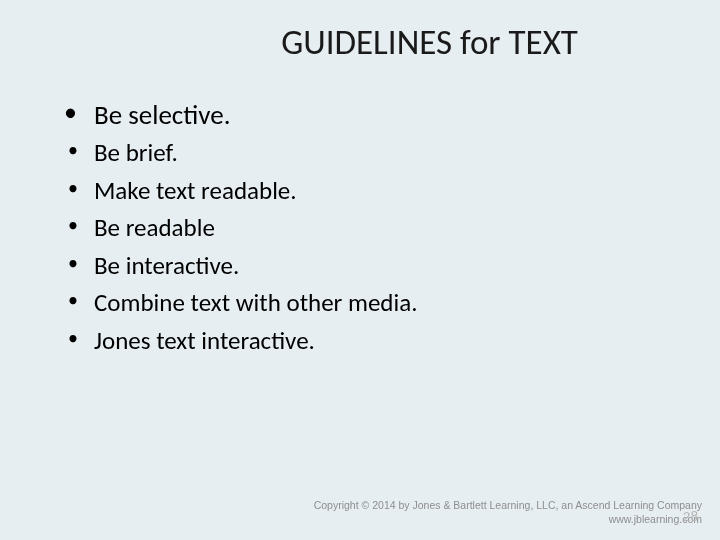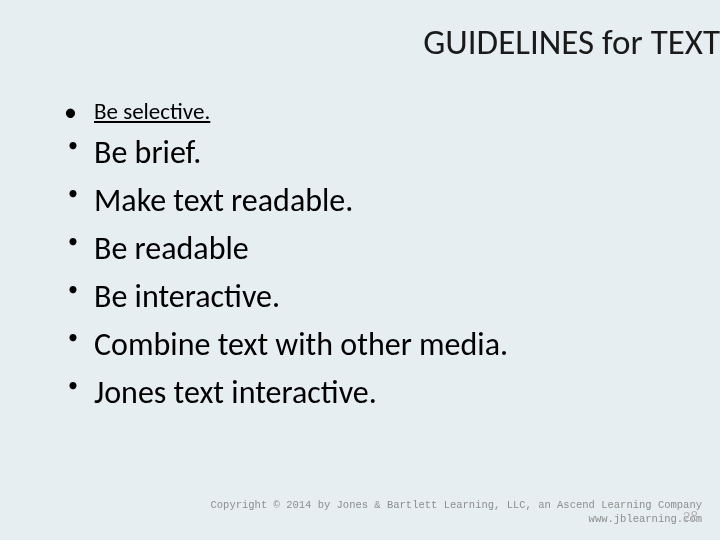--- a/index.html
+++ b/index.html
@@ -11,21 +11,21 @@
       width: 720px;
       height: 540px;
       background: #e6eef2;
       font-family: Calibri, "Segoe UI", Arial, sans-serif;
       color: #000;
       position: relative;
       overflow: hidden;
     }
     .title-block {
       padding-top: 22px;
-      text-align: right;
+      text-align: center;
       padding-left: 110px;
       line-height: 1.18;
       margin-left: 29px;
     }
     .title-line {
       font-size: 35px;
       font-weight: 400;
       color: #1a1a1a;
     }
     .title-line2 {
@@ -34,52 +34,51 @@
     .content {
       padding-top: 32px;
       padding-left: 60px;
     }
     ul.bullets {
       list-style: none;
     }
     ul.bullets li {
       position: relative;
       padding-left: 34px;
-      font-size: 32px;
+      font-size: 25px;
       line-height: 1.5;
       color: #000;
     }
     ul.bullets li::before {
       content: "•";
       position: absolute;
       left: 8px;
       top: 0;
       font-size: 20px;
       line-height: 1.6;
       color: #000;
     }
     ul.bullets li.primary {
-      font-size: 23px;
+      font-size: 27px;
       line-height: 1.45;
-      text-decoration: underline;
     }
     ul.bullets li.primary::before {
       font-size: 26px;
       line-height: 1.35;
       left: 4px;
     }
     .footer {
       position: absolute;
       bottom: 14px;
       right: 18px;
       text-align: right;
       color: #8e8e8e;
       font-size: 10.5px;
       line-height: 1.35;
-      font-family: Liberation Mono, monospace;
+      font-family: Liberation Sans, sans-serif;
     }
     .slide-num {
       position: absolute;
       bottom: 15px;
       right: 22px;
       color: #b5b5b5;
       font-size: 15px;
     }
   </style>
 </head>

